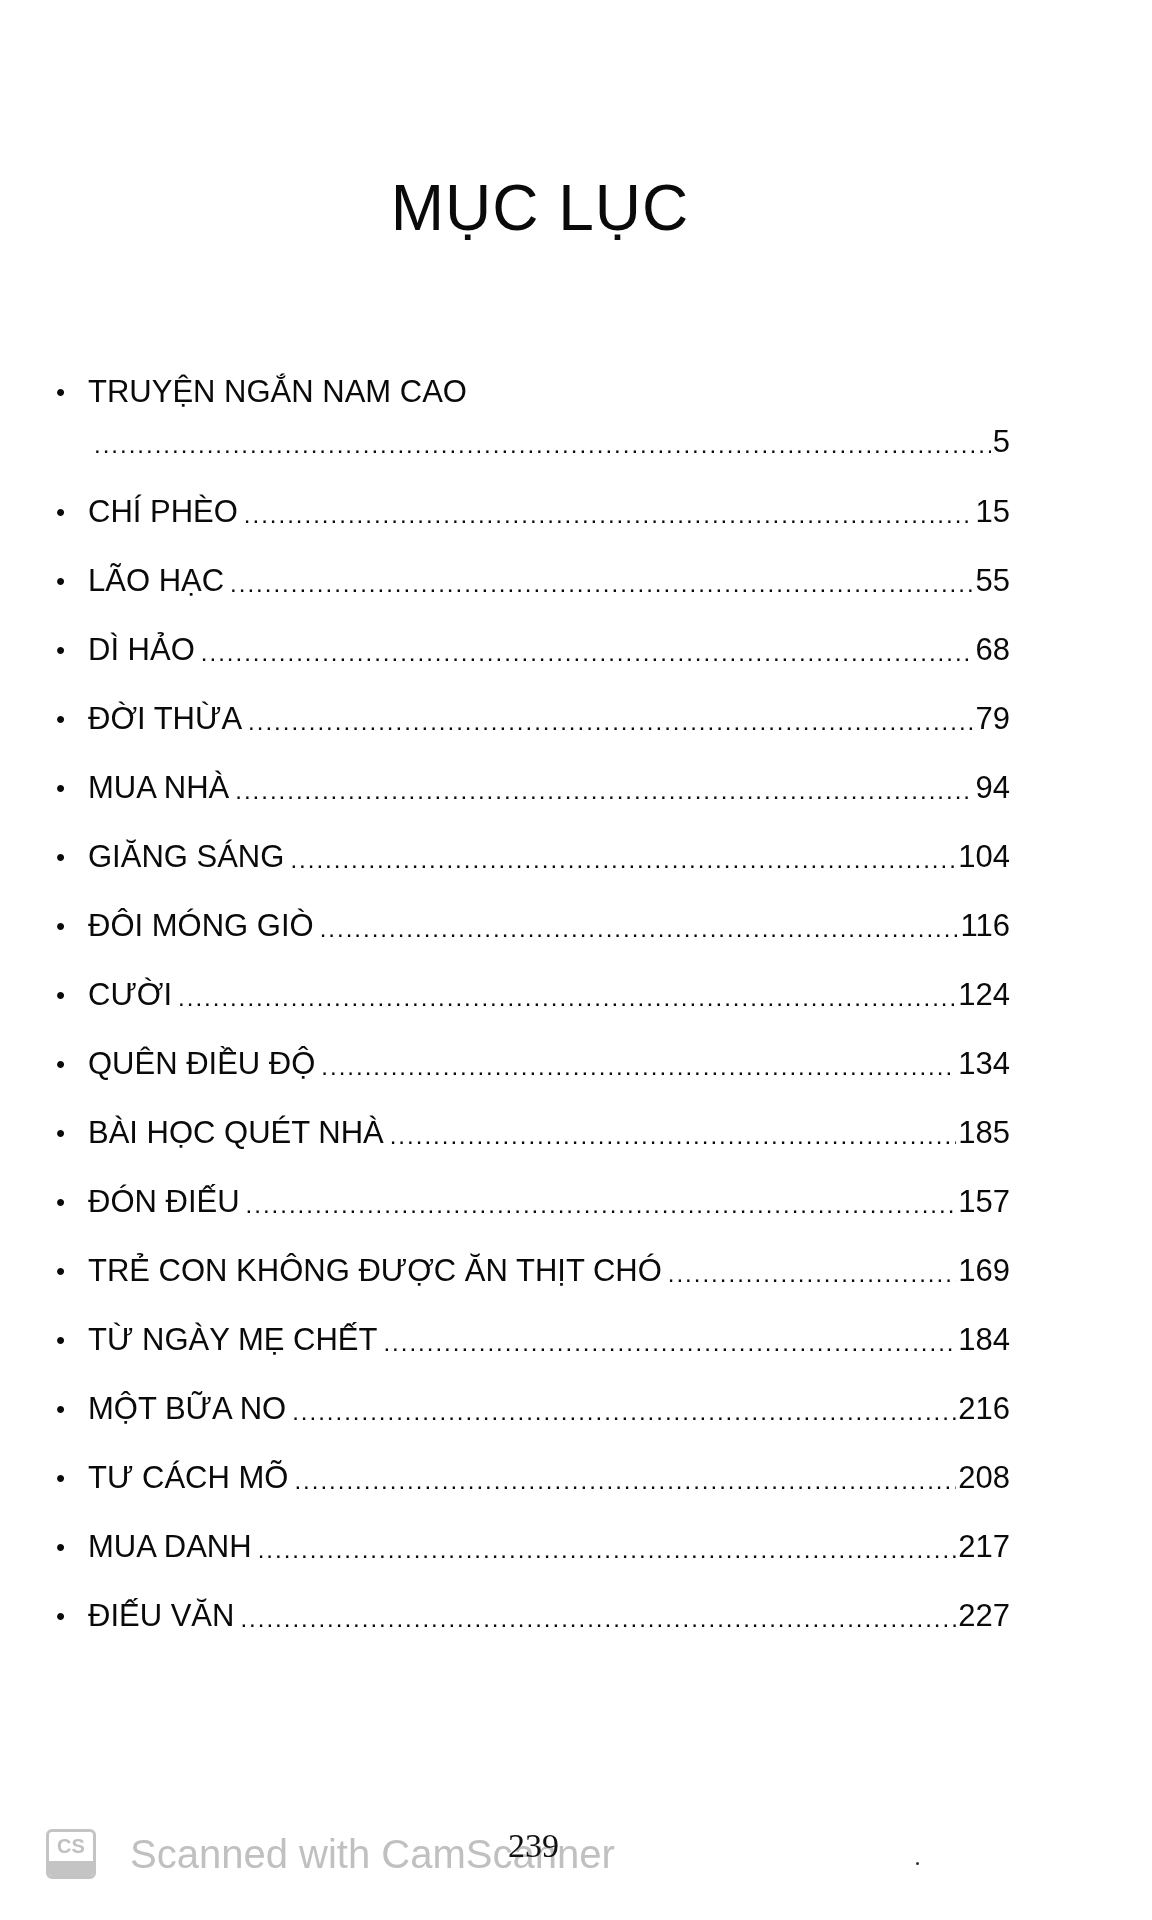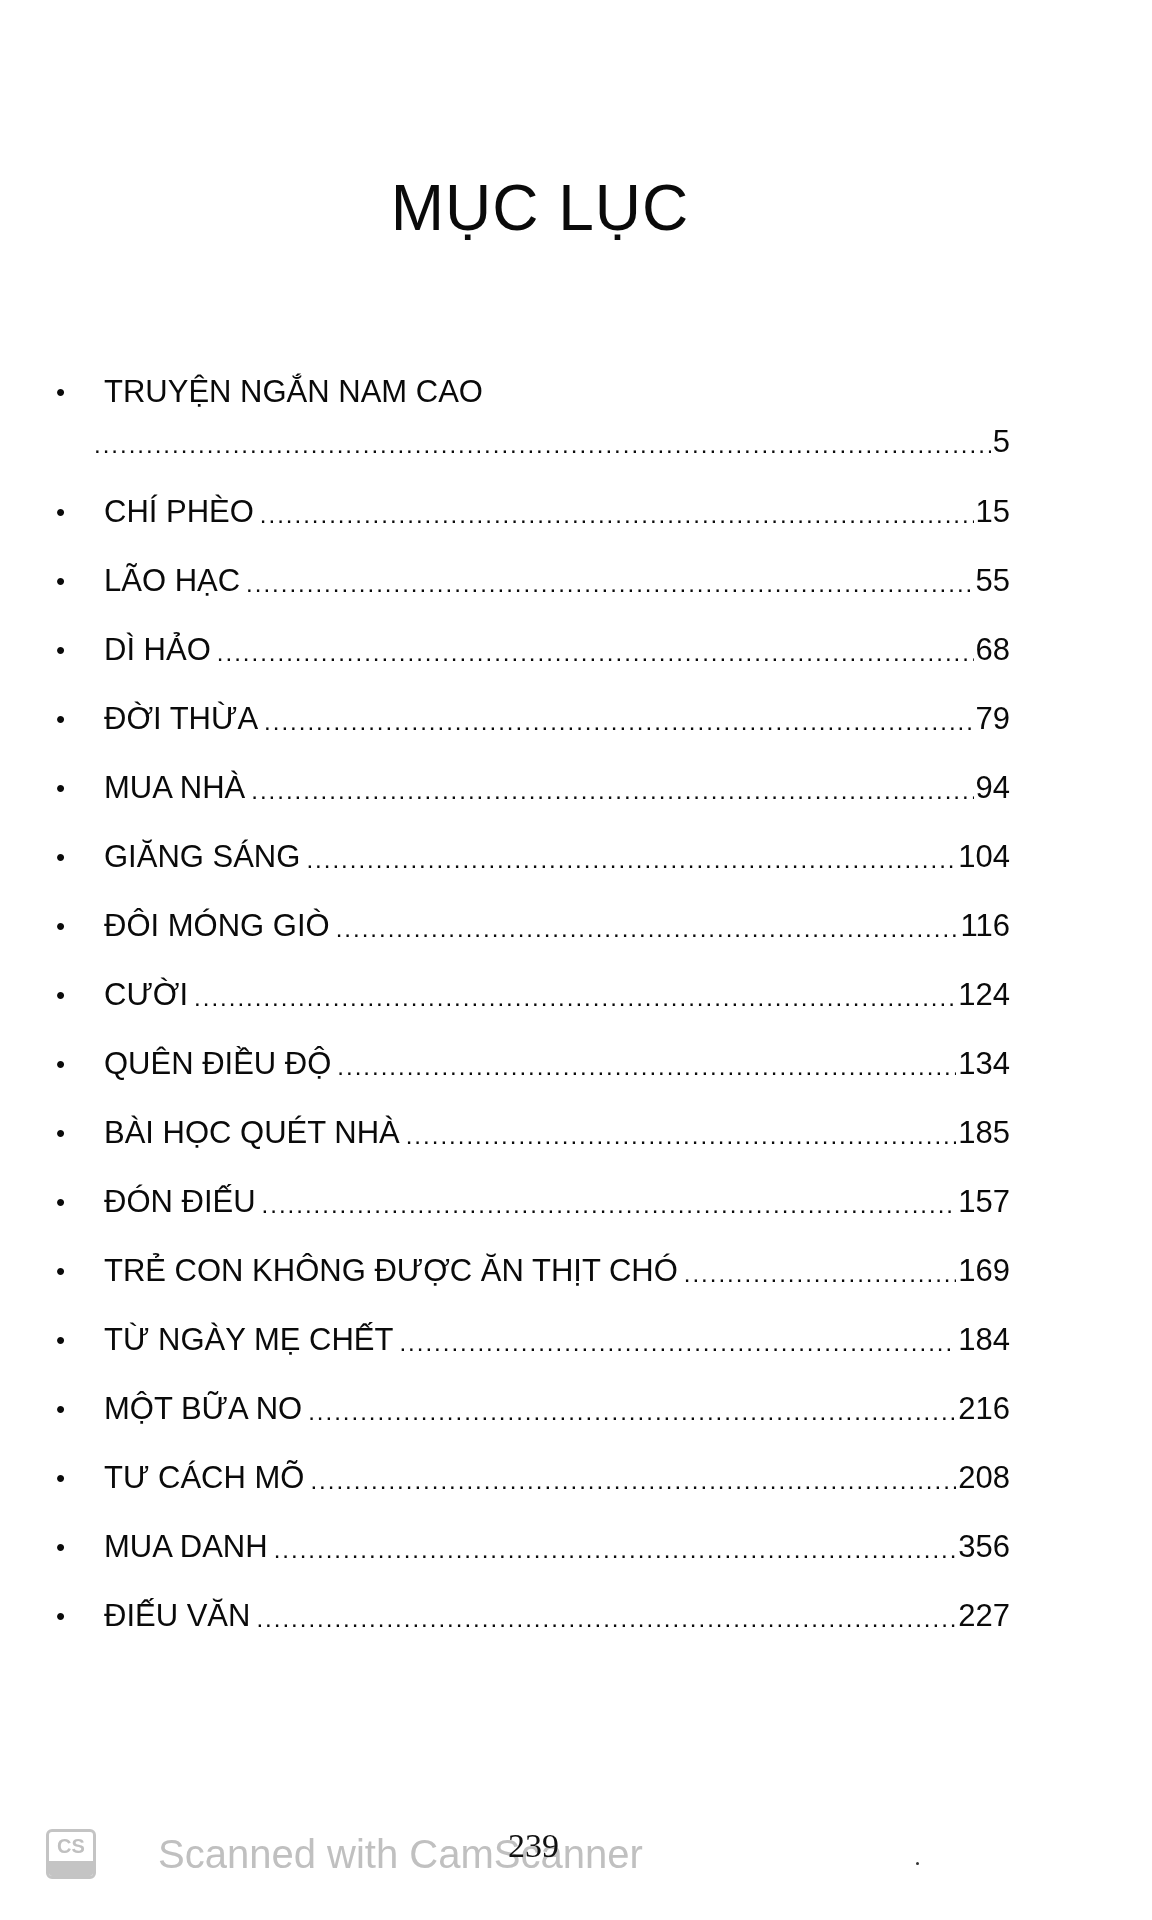--- a/index.html
+++ b/index.html
@@ -12,35 +12,35 @@
       text-align: center; font-size: 64px; line-height: 80px; font-weight: 400;
       letter-spacing: 1px;
     }
     .toc { position: absolute; left: 0; top: 0; width: 1152px; height: 1700px; }
     .row {
       position: absolute; left: 56px; width: 954px; height: 40px;
       display: flex; align-items: flex-end;
       font-size: 31px; line-height: 40px;
     }
     .bullet { width: 32px; flex: 0 0 32px; font-size: 26px; line-height: 40px; }
-    .label { white-space: nowrap; flex: 0 0 auto; margin-left: 16px; }
+    .label { white-space: nowrap; flex: 0 0 auto; }
     .leader {
       flex: 1 1 auto; overflow: hidden; white-space: nowrap;
       margin: 0 2px 0 6px; letter-spacing: 2px; font-size: 24px; line-height: 34px;
     }
     .page { flex: 0 0 auto; white-space: nowrap; }
     .row.line1 { display: flex; }
     .pagenum {
       position: absolute; left: 508px; top: 1826px;
       font-family: "Liberation Serif", "DejaVu Serif", serif; font-size: 34px; line-height: 40px;
       color: #111;
     }
     .watermark {
       position: absolute; left: 46px; top: 1828px; height: 52px;
-      display: flex; align-items: center; color: #bdbdbd; gap: 28px;
+      display: flex; align-items: center; color: #bdbdbd;
     }
     .cs-logo {
       width: 50px; height: 50px; border: 3px solid #c4c4c4; border-radius: 6px;
       box-sizing: border-box; position: relative; overflow: hidden; background: #fff;
     }
     .cs-logo .cs-text {
       position: absolute; left: 0; right: 0; top: 2px; text-align: center;
       font-weight: 700; font-size: 20px; line-height: 24px; color: #c0c0c0;
     }
     .cs-logo .cs-band {
@@ -155,21 +155,21 @@
   <div class="row" style="top:1458px;">
     <span class="bullet">•</span>
     <span class="label">TƯ CÁCH MÕ</span>
     <span class="leader">..................................................................................................................................................</span>
     <span class="page">208</span>
   </div>
   <div class="row" style="top:1527px;">
     <span class="bullet">•</span>
     <span class="label">MUA DANH</span>
     <span class="leader">..................................................................................................................................................</span>
-    <span class="page">356</span>
+    <span class="page">217</span>
   </div>
   <div class="row" style="top:1596px;">
     <span class="bullet">•</span>
     <span class="label">ĐIẾU VĂN</span>
     <span class="leader">..................................................................................................................................................</span>
     <span class="page">227</span>
   </div>
 </div>
 
 <div class="watermark">

